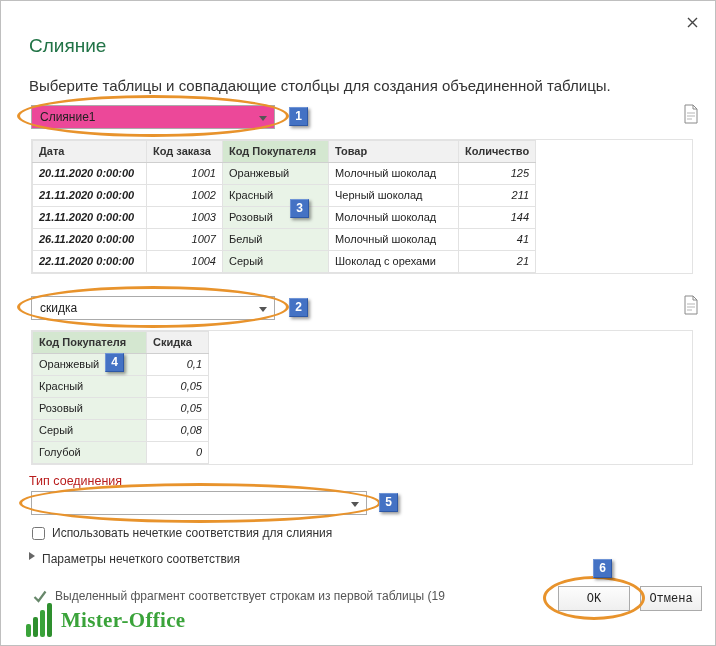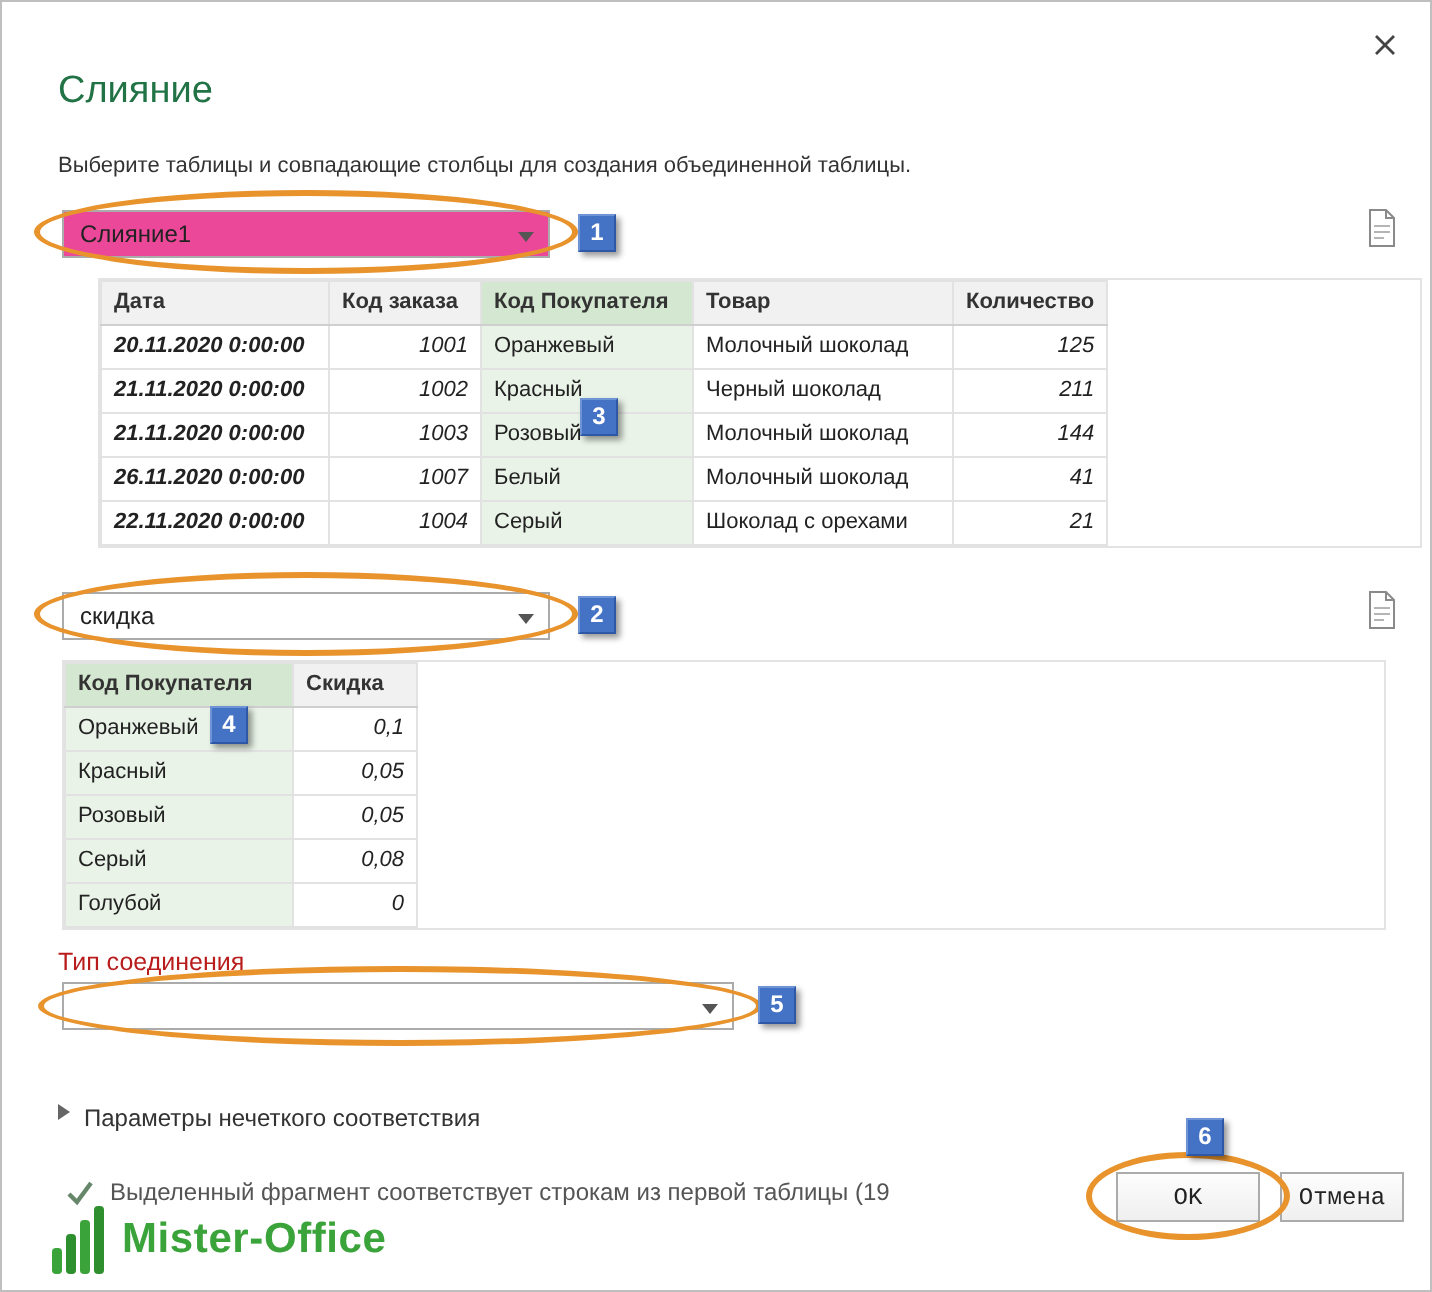--- a/index.html
+++ b/index.html
@@ -6,21 +6,21 @@
   html,body { background:#fff; }
   body { font-family:"Liberation Sans","DejaVu Sans",sans-serif; }
 
   .dialog{ position:relative; width:716px; height:646px; background:#fff;
            border:1px solid #bfbfbf; overflow:hidden; }
 
   .close-btn{ position:absolute; right:14px; top:12px; width:18px; height:18px;
               cursor:pointer; color:#444; display:flex; align-items:center; justify-content:center; }
 
   .title{ position:absolute; left:28px; top:34px; font-size:19px; font-weight:400; color:#217346; }
-  .subtitle{ position:absolute; left:28px; top:76px; font-size:11px; color:#333; }
+  .subtitle{ position:absolute; left:28px; top:76px; font-size:15px; color:#333; }
 
   
   .select{ position:absolute; height:24px; border:1px solid #ababab; background:#fff;
            font-size:12px; color:#222; padding:4px 22px 3px 8px; cursor:pointer; }
   .sel1{ left:30px; top:104px; width:244px; background:#ec4899; }
   .sel2{ left:30px; top:295px; width:244px; }
   .sel3{ left:30px; top:490px; width:336px; }
   .sel-val{ display:block; white-space:nowrap; overflow:hidden; }
   .sel-arrow{ position:absolute; right:7px; top:10px; width:0; height:0;
               border-left:4px solid transparent; border-right:4px solid transparent;
@@ -45,21 +45,21 @@
   .b4{ left:104px; top:352px; }
   .b5{ left:378px; top:492px; }
   .b6{ left:592px; top:558px; }
 
   .refresh{ position:absolute; width:20px; height:22px; cursor:pointer; }
   .r1{ left:681px; top:103px; }
   .r2{ left:681px; top:294px; }
 
   
   .tblwrap{ position:absolute; width:662px; background:#fff; border:1px solid #e3e3e3; }
-  .tw1{ left:30px; top:138px;margin-left:18px; }
+  .tw1{ left:30px; top:138px; }
   .tw2{ left:30px; top:329px; }
   table{ border-collapse:collapse; font-size:11px; table-layout:fixed; }
   th,td{ border:1px solid #e2e2e2; padding:0 6px; height:21px; line-height:21px;
          white-space:nowrap; overflow:hidden; text-align:left; color:#222; }
   th{ background:#f1f1f1; font-weight:bold; color:#333; border-bottom:1px solid #cfcfcf; }
   th.hl{ background:#d4e7d0; }
   td.hl{ background:#e9f3e7; }
   #table1 .c0{ width:114px; } #table1 .c1{ width:76px; } #table1 .c2{ width:106px; }
   #table1 .c3{ width:130px; } #table1 .c4{ width:76px; }
   #table2 .c0{ width:114px; } #table2 .c1{ width:62px; }
@@ -81,21 +81,21 @@
   .status{ position:absolute; left:32px; top:588px; display:flex; align-items:center; gap:8px; }
   .status-text{ font-size:12px; color:#555; width:486px; white-space:nowrap; overflow:hidden; }
 
   .btn{ position:absolute; height:25px; border:1px solid #ababab;
         background:linear-gradient(#fdfdfd,#efefef); font-size:12px; color:#222;
         font-family:Liberation Mono, monospace; cursor:pointer; }
   .ok{ left:557px; top:585px; width:72px; z-index:4; }
   .cancel{ left:639px; top:585px; width:62px; }
 
   .logo{ position:absolute; left:24px; top:601px; display:flex; align-items:flex-end; gap:6px; }
-  .logo-text{ font-size:21px; font-weight:bold; color:#3aa33a; letter-spacing:.3px; line-height:36px; }
+  .logo-text{ font-size:21px; font-weight:bold; color:#3aa33a; letter-spacing:.3px; line-height:36px;font-family:Liberation Serif, serif; }
 </style>
 </head>
 <body>
 
 <div class="dialog">
 
   <div class="close-btn">
     <svg width="11" height="11" viewBox="0 0 11 11">
         <path d="M1 1 L10 10 M10 1 L1 10" stroke="#444" stroke-width="1.4"></path>
       </svg>
@@ -218,20 +218,24 @@
   </div>
   <div class="badge b4">4</div>
 
   <div class="join-label">Тип соединения</div>
   <div class="select sel3">
     <span class="sel-arrow"></span>
   </div>
   <div class="ellipse el3"></div>
   <div class="badge b5">5</div>
 
+  <div class="fuzzy-row">
+    <input type="checkbox" style="">
+    <span class="fuzzy-label">Использовать нечеткие соответствия для слияния</span>
+  </div>
   <div class="expander">
     <span class="tri"></span>
     <span class="expander-label">Параметры нечеткого соответствия</span>
   </div>
 
   <div class="status">
     <svg width="14" height="13" viewBox="0 0 14 13">
         <path d="M1.5 7 L5.5 11 L12.5 1.5" fill="none" stroke="#67876a" stroke-width="2.2"></path>
       </svg>
     <span class="status-text">Выделенный фрагмент соответствует строкам из первой таблицы (19</span>

